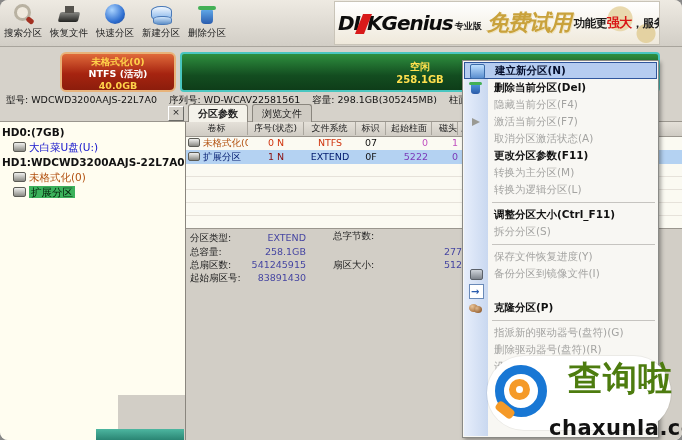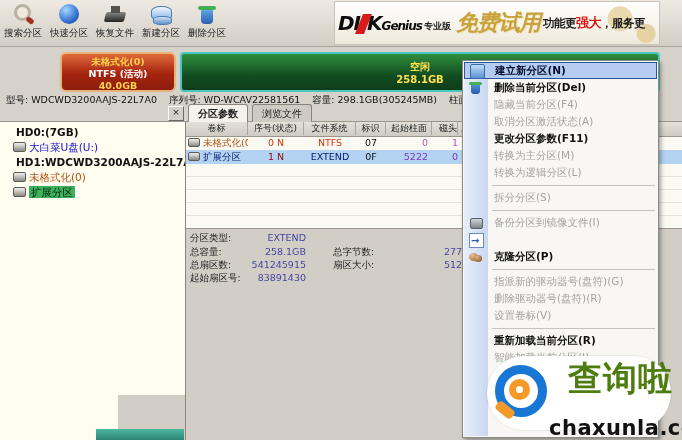--- a/index.html
+++ b/index.html
@@ -1,17 +1,17 @@
 <!DOCTYPE html>
 <html><head>
 <meta charset="utf-8">
 <style>
   html,body{margin:0;padding:0;background:#888;}
   .screen{position:relative;width:682px;height:440px;overflow:hidden;background:#d6d2ca;
-    font-family:"DejaVu Sans","Liberation Sans",sans-serif;font-size:11px;color:#111;}
+    font-family:"DejaVu Sans","Liberation Sans",sans-serif;font-size:11px;color:#111;border-radius:8px;}
   .abs{position:absolute;}
 
   
   .toolbar{left:0;top:0;width:682px;height:46px;background:linear-gradient(#eeeae2,#d2cec6);
     border-bottom:1px solid #a8a49c;display:flex;align-items:flex-start;}
   .tb-item{width:46px;height:44px;text-align:center;padding-top:2px;flex:0 0 auto;}
   .tb-icon{display:block;width:24px;height:24px;position:relative;margin:0 auto;}
   .tb-label{display:block;font-size:9.5px;color:#222;margin-top:1px;white-space:nowrap;}
   .search-partition-icon::before{content:"";position:absolute;left:3px;top:2px;width:11px;height:11px;
     border:3px solid #b9b2a2;border-radius:50%;background:#efe9dd;}
@@ -38,21 +38,21 @@
 
   
   .banner{left:334px;top:1px;width:324px;height:42px;background:
     radial-gradient(circle at 88% 40%,#e9d9ae 0 12px,transparent 13px),
     radial-gradient(circle at 96% 75%,#e4d2a2 0 9px,transparent 10px),
     linear-gradient(#ffffff,#efe9db);
     border:1px solid #c9c4b8;display:flex;align-items:center;overflow:hidden;white-space:nowrap;}
   .brand{font-style:italic;font-weight:bold;color:#0d0d0d;font-size:20px;letter-spacing:-1px;margin-left:3px;}
   .brand .slash{display:inline-block;width:9px;height:20px;background:#d81a1a;transform:skewX(-22deg);
     vertical-align:-4px;margin:0 -1px;}
-  .brand .genius{font-size:12px;font-style:italic;}
+  .brand .genius{font-size:20px;font-style:italic;}
   .edition{font-size:9px;color:#222;font-weight:bold;margin:6px 2px 0 2px;}
   .trial{font-size:22px;font-weight:bold;font-style:italic;color:#c9a23c;margin:0 3px;
     text-shadow:1px 1px 0 #efe2bd;letter-spacing:-1px;}
   .slogan{font-size:11.5px;font-weight:bold;letter-spacing:-0.5px;}
   .slogan .dark{color:#1c1c1c;} .slogan .red{color:#d91616;font-size:13px;}
 
   
   .pb-red{left:60px;top:52px;width:116px;height:40px;border:2px solid #e8b37a;border-radius:6px;
     background:linear-gradient(#e06a3a,#a62410 55%,#8c1d0c);text-align:center;color:#ffd24a;
     font-size:9.5px;font-weight:bold;line-height:12px;padding-top:2px;box-sizing:border-box;}
@@ -70,21 +70,21 @@
   .tab{position:absolute;top:104px;height:18px;padding:2px 9px 0 9px;font-size:10px;color:#222;
     background:#cfcbc3;border:1px solid #8a867e;border-bottom:none;border-radius:3px 3px 0 0;box-sizing:border-box;}
   .tab.active{background:#f4f2ea;font-weight:bold;}
   .tab.t0{left:188px;text-align:center;} .tab.t1{left:252px;}
 
   
   .sidebar{left:0;top:122px;width:185px;height:318px;background:#fffdf0;border-right:1px solid #8a867e;
     overflow:hidden;}
   .tree{padding-top:3px;}
   .tree-item{height:15px;line-height:15px;white-space:nowrap;overflow:hidden;font-size:10.5px;}
-  .tree-item.disk{padding-left:16px;font-weight:bold;color:#111;}
+  .tree-item.disk{padding-left:2px;font-weight:bold;color:#111;}
   .tree-item.vol{padding-left:13px;}
   .tree-item .tree-icon{display:inline-block;width:11px;height:8px;margin-right:3px;vertical-align:-1px;
     background:linear-gradient(#f0f0ee,#8a8a84);border:1px solid #5c5c56;border-radius:2px;}
   .tree-item.blue{color:#1212cc;}
   .tree-item.brown{color:#b2500f;}
   .tree-item.selected .tree-label{background:#3cb25c;color:#04230c;padding:0 2px;}
   .sb-graypatch{left:118px;top:395px;width:67px;height:45px;background:#d2cec6;}
   .teal-box{left:96px;top:429px;width:88px;height:11px;background:linear-gradient(#4db6a0,#2a8573);}
 
   
@@ -171,26 +171,26 @@
 <body>
 
 <div class="screen">
 
   <div class="abs toolbar">
     <div class="tb-item">
         <span class="tb-icon search-partition-icon"></span>
         <span class="tb-label">搜索分区</span>
       </div>
       <div class="tb-item">
+        <span class="tb-icon recover-files-icon"></span>
+        <span class="tb-label">恢复文件</span>
+      </div>
+      <div class="tb-item">
         <span class="tb-icon quick-partition-icon"></span>
         <span class="tb-label">快速分区</span>
-      </div>
-      <div class="tb-item">
-        <span class="tb-icon recover-files-icon"></span>
-        <span class="tb-label">恢复文件</span>
       </div>
       <div class="tb-item">
         <span class="tb-icon new-partition-icon2"></span>
         <span class="tb-label">新建分区</span>
       </div>
       <div class="tb-item">
         <span class="tb-icon delete-partition-icon"></span>
         <span class="tb-label">删除分区</span>
       </div>
   </div>
@@ -254,21 +254,21 @@
       <div class="trow r1 selected">
         <span class="td c-navy">扩展分区</span><span class="td c-darkred">1 N</span><span class="td c-navy">EXTEND</span><span class="td c-blk">0F</span><span class="td c-purple">5222</span><span class="td c-purple">0</span><span class="td c-purple">1</span>
       </div>
     <div class="tgrid"></div>
 
     <div class="details">
       <span class="d-label" style="left:4px;top:3px">分区类型:</span>
       <span class="d-value d-right" style="left:34px;top:3px;width:86px">EXTEND</span>
       <span class="d-label" style="left:4px;top:17px">总容量:</span>
       <span class="d-value d-right" style="left:34px;top:17px;width:86px">258.1GB</span>
-      <span class="d-label" style="left:147px;top:17px">总字节数:</span>
+      <span class="d-label" style="left:147px;top:1px">总字节数:</span>
       <span class="d-value" style="left:258px;top:17px">277117908480</span>
       <span class="d-label" style="left:4px;top:30px">总扇区数:</span>
       <span class="d-value d-right" style="left:34px;top:30px;width:86px">541245915</span>
       <span class="d-label" style="left:147px;top:30px">扇区大小:</span>
       <span class="d-value" style="left:258px;top:30px">512 Bytes</span>
       <span class="d-label" style="left:4px;top:43px">起始扇区号:</span>
       <span class="d-value d-right" style="left:34px;top:43px;width:86px">83891430</span>
     </div>
   </div>
 
@@ -279,46 +279,58 @@
       </div>
       <div class="mi item enabled">
         <span class="mi-icon menu-delete-icon"></span>
         <span class="mi-label">删除当前分区(Del)</span>
       </div>
       <div class="mi item disabled">
         <span class="mi-icon"></span>
         <span class="mi-label">隐藏当前分区(F4)</span>
       </div>
       <div class="mi item disabled">
+        <span class="mi-icon menu-activate-icon"></span>
+        <span class="mi-label">激活当前分区(F7)</span>
+      </div>
+      <div class="mi item disabled">
         <span class="mi-icon"></span>
         <span class="mi-label">取消分区激活状态(A)</span>
       </div>
       <div class="mi item enabled">
         <span class="mi-icon"></span>
         <span class="mi-label">更改分区参数(F11)</span>
       </div>
       <div class="mi item disabled">
         <span class="mi-icon"></span>
         <span class="mi-label">转换为主分区(M)</span>
       </div>
       <div class="mi item disabled">
         <span class="mi-icon"></span>
         <span class="mi-label">转换为逻辑分区(L)</span>
       </div>
       <div class="mi sep">
         <span class="mi-icon"></span>
         <span class="mi-label"></span>
       </div>
+      <div class="mi item enabled">
+        <span class="mi-icon"></span>
+        <span class="mi-label">调整分区大小(Ctrl_F11)</span>
+      </div>
       <div class="mi item disabled">
         <span class="mi-icon"></span>
         <span class="mi-label">拆分分区(S)</span>
       </div>
       <div class="mi sep">
         <span class="mi-icon"></span>
         <span class="mi-label"></span>
+      </div>
+      <div class="mi item disabled">
+        <span class="mi-icon"></span>
+        <span class="mi-label">保存文件恢复进度(Y)</span>
       </div>
       <div class="mi item disabled">
         <span class="mi-icon menu-backup-icon"></span>
         <span class="mi-label">备份分区到镜像文件(I)</span>
       </div>
       <div class="mi item enabled">
         <span class="mi-icon menu-restore-icon"></span>
       </div>
       <div class="mi item enabled">
         <span class="mi-icon menu-clone-icon"></span>

